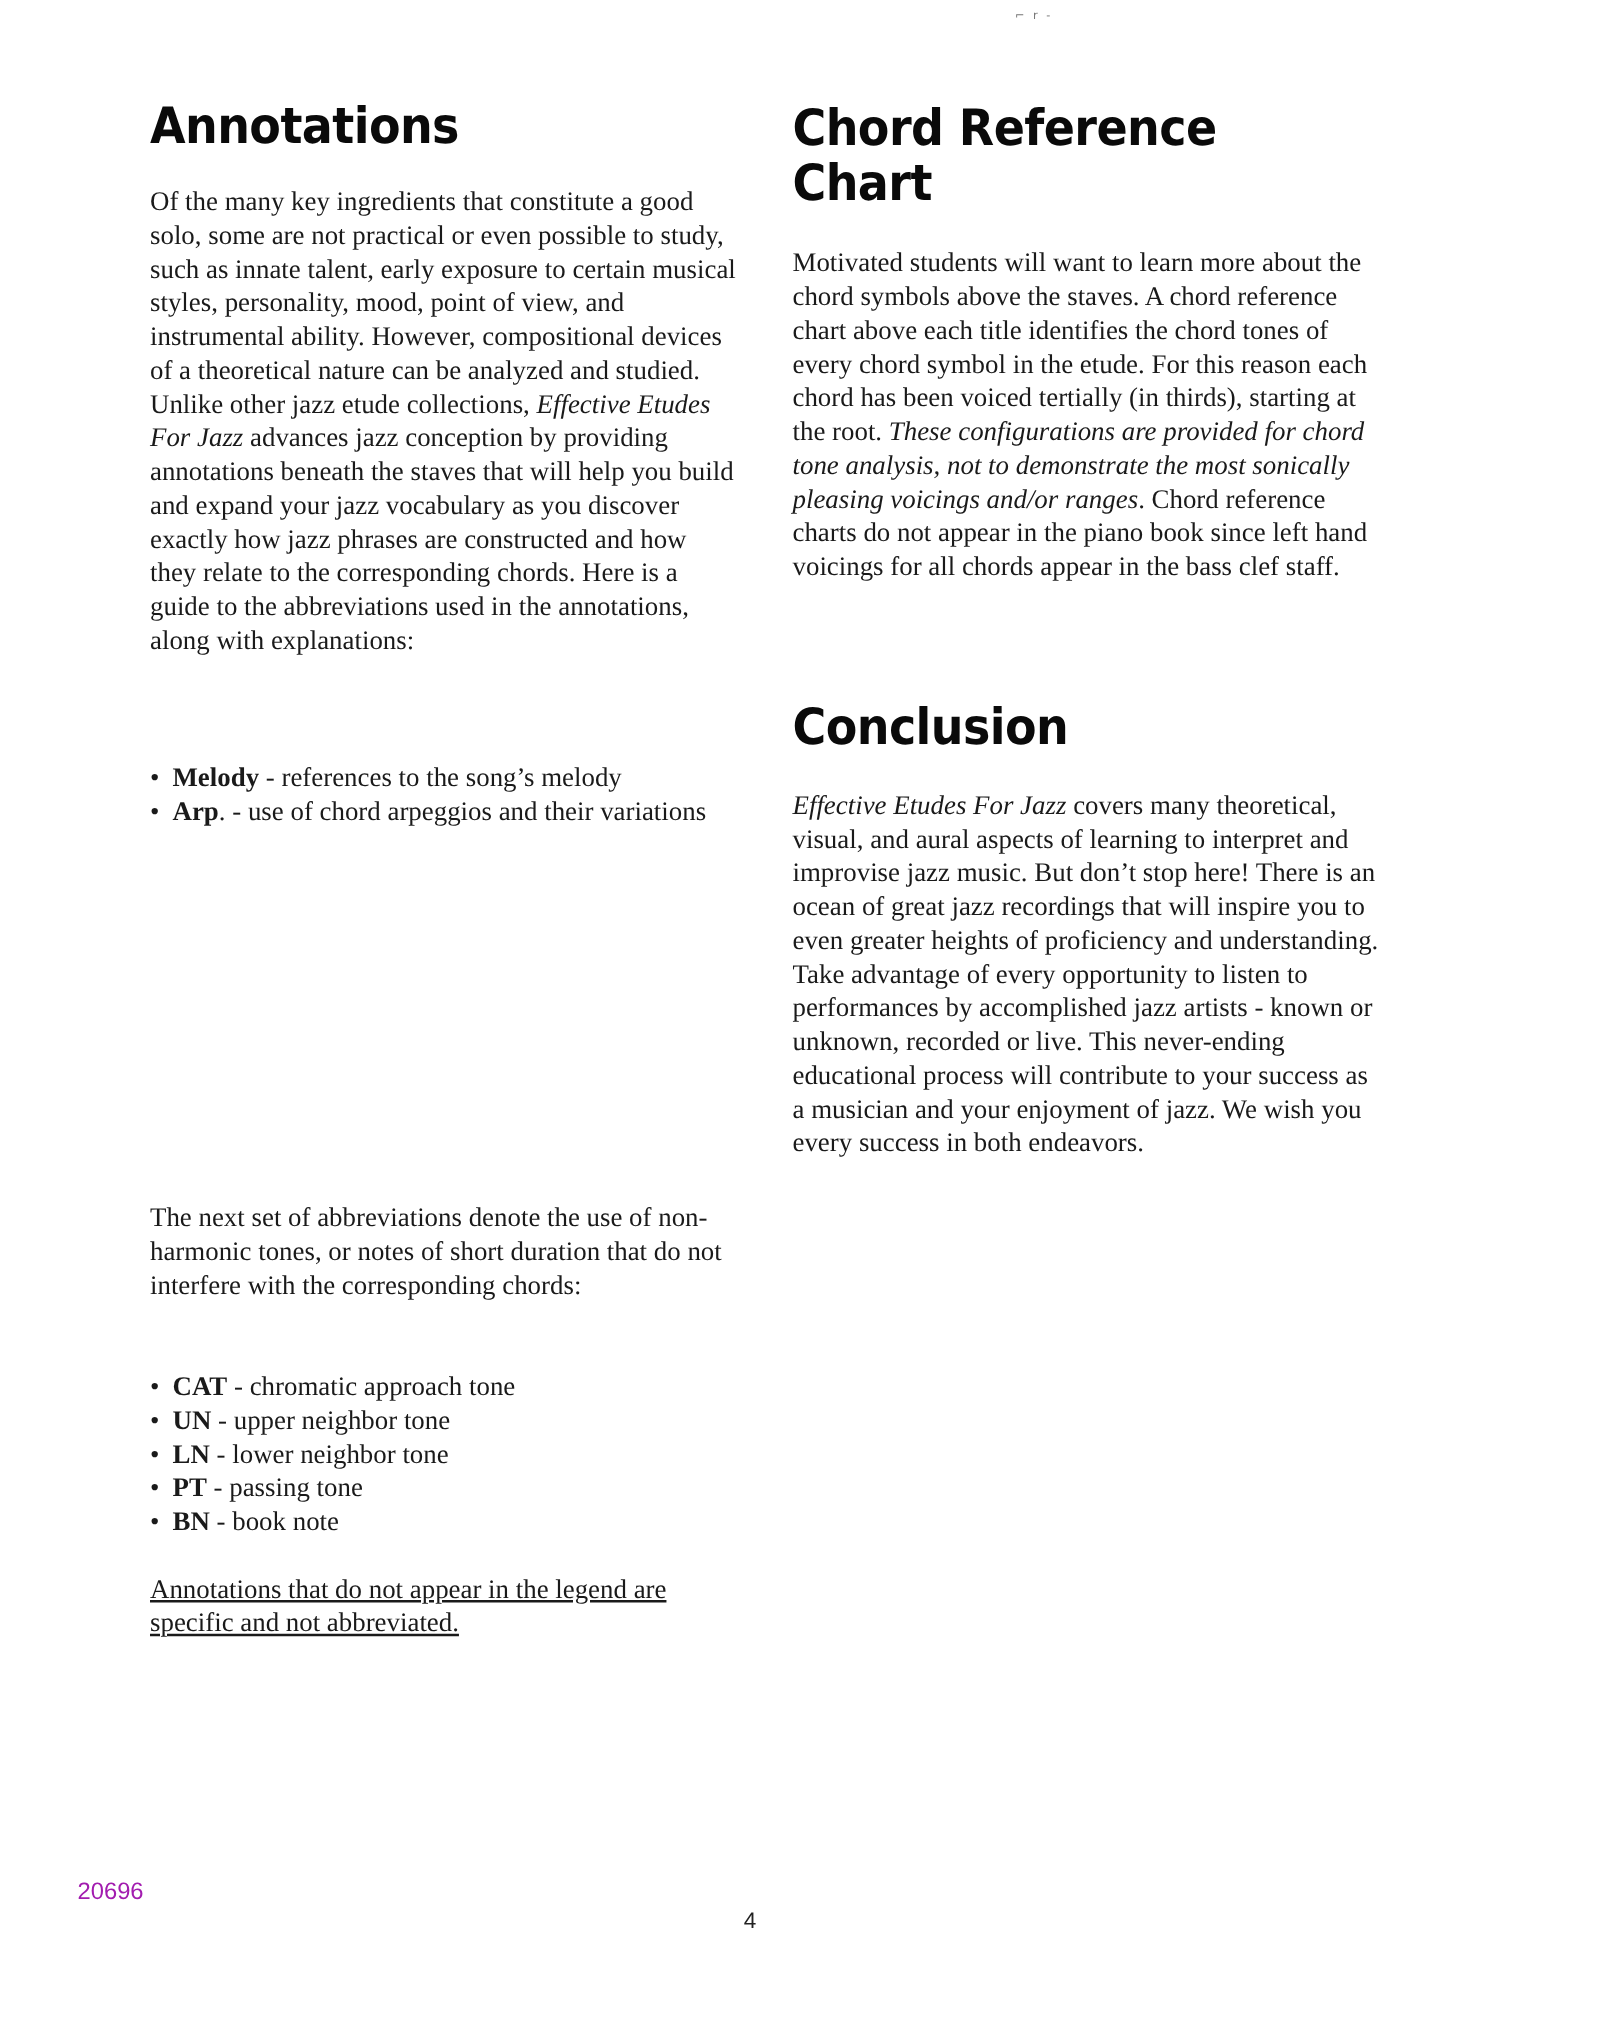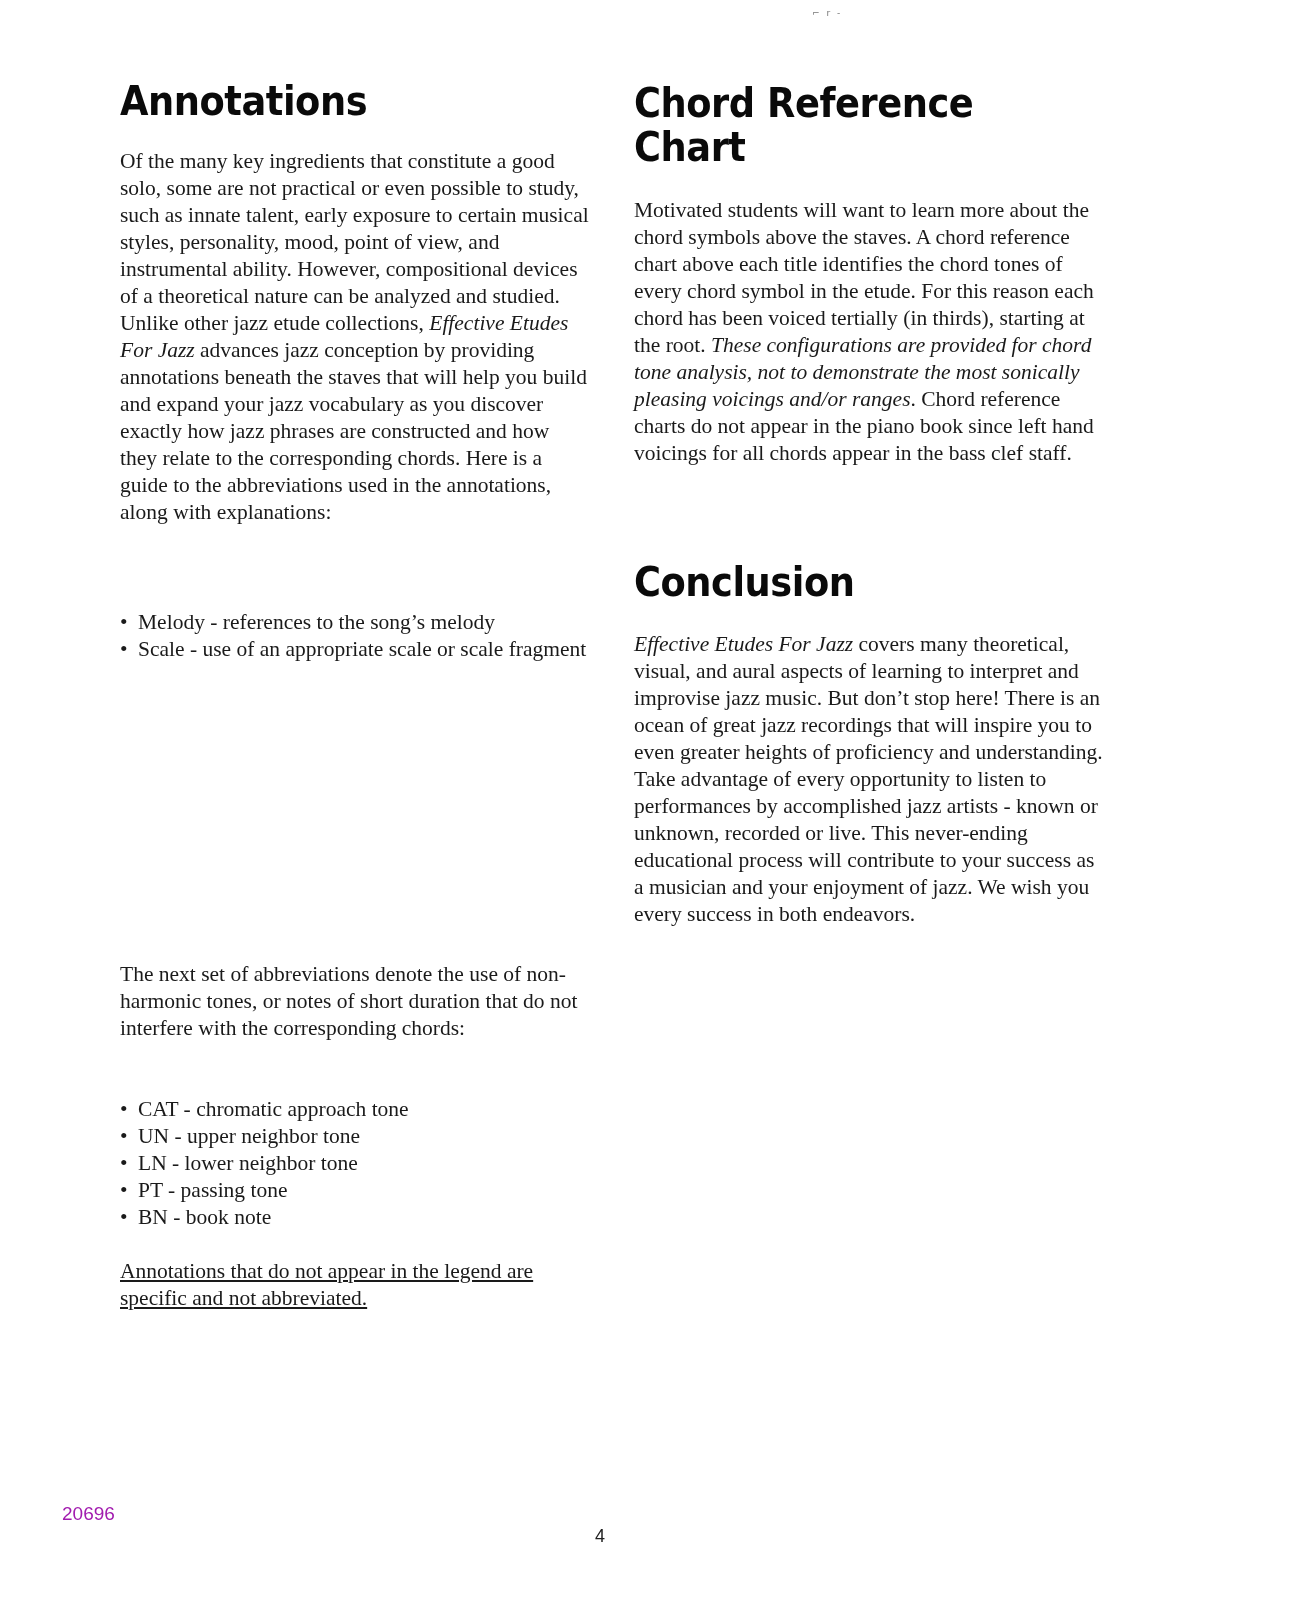--- a/index.html
+++ b/index.html
@@ -55,21 +55,21 @@
       position: absolute;
     }
     ul.list li {
       margin: 0;
       padding: 0;
     }
     ul.list li .bullet {
       display: inline-block;
       width: 18px;
     }
-    ul.list li b { font-weight: normal; }
+    ul.list li b { font-weight: bold; }
     .p-intro { top: 148px; }
     .ul-abbrev { top: 609px; }
     .p-next { top: 961px; }
     .ul-nonharm { top: 1096px; }
     .p-final { top: 1258px; text-decoration: underline; }
     .p-chord { top: 197px; }
     .p-conclusion { top: 631px; }
     .footer-code {
       position: absolute;
       left: 62px;
@@ -101,21 +101,21 @@
 
 <div class="scan-mark">⌐ r -</div>
 
 <section class="col col-left">
   <h1 class="heading h-annotations">Annotations</h1>
 
   <p class="body p-intro"><span>Of the many key ingredients that constitute a good solo, some are not practical or even possible to study, such as innate talent, early exposure to certain musical styles, personality, mood, point of view, and instrumental ability. However, compositional devices of a theoretical nature can be analyzed and studied. Unlike other jazz etude collections, </span><em>Effective Etudes For Jazz</em><span> advances jazz conception by providing annotations beneath the staves that will help you build and expand your jazz vocabulary as you discover exactly how jazz phrases are constructed and how they relate to the corresponding chords. Here is a guide to the abbreviations used in the annotations, along with explanations:</span></p>
 
   <ul class="list ul-abbrev">
     <li><span class="bullet">•</span><b>Melody</b><span> - references to the song’s melody</span></li>
-    <li><span class="bullet">•</span><b>Scale</b><span> - use of an appropriate scale or scale fragment</span></li>
+    <li><span class="bullet">•</span><b>Arp</b><span>. - use of chord arpeggios and their variations</span></li>
   </ul>
 
   <p class="body p-next">The next set of abbreviations denote the use of non-harmonic tones, or notes of short duration that do not interfere with the corresponding chords:</p>
 
   <ul class="list ul-nonharm">
     <li><span class="bullet">•</span><b>CAT</b><span> - chromatic approach tone</span></li>
     <li><span class="bullet">•</span><b>UN</b><span> - upper neighbor tone</span></li>
     <li><span class="bullet">•</span><b>LN</b><span> - lower neighbor tone</span></li>
     <li><span class="bullet">•</span><b>PT</b><span> - passing tone</span></li>
     <li><span class="bullet">•</span><b>BN</b><span> - book note</span></li>

